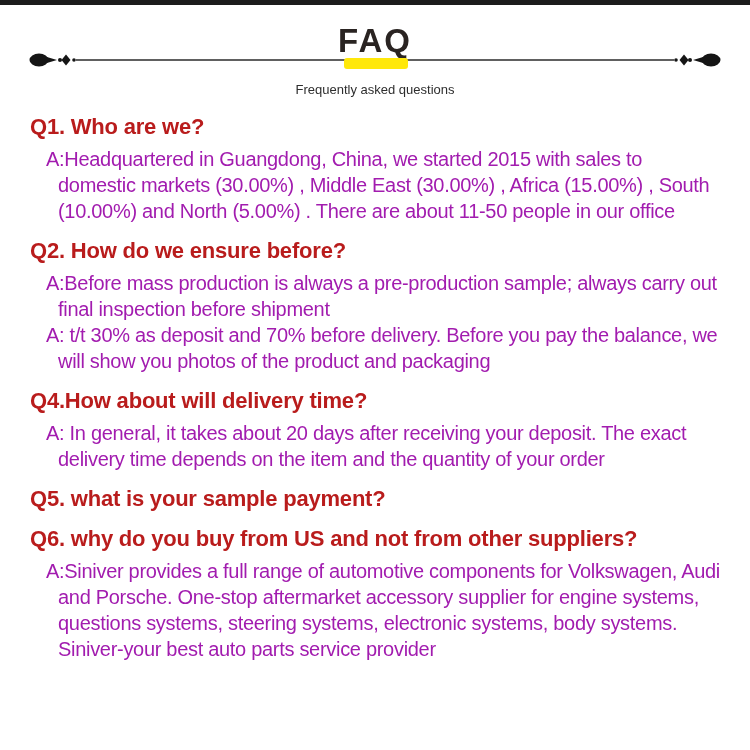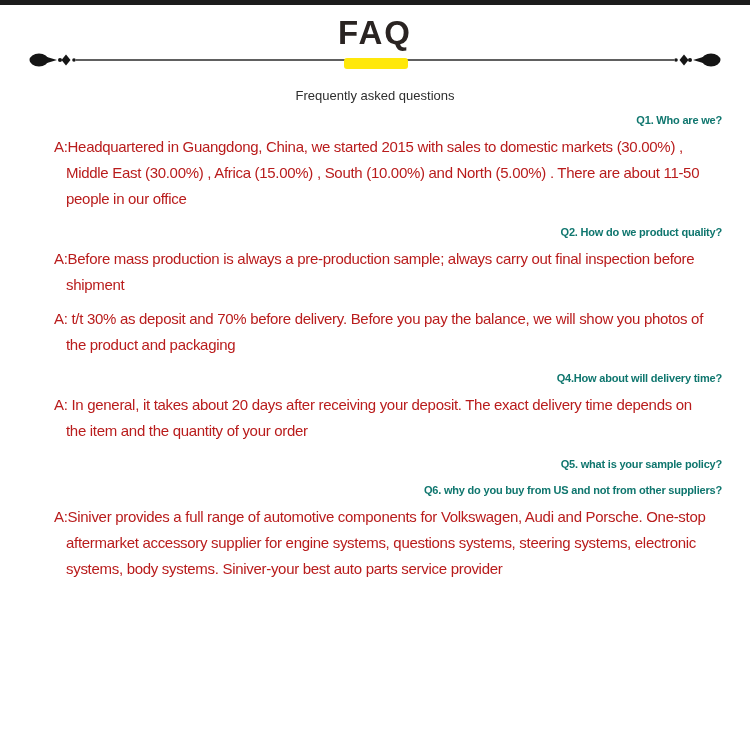--- a/index.html
+++ b/index.html
@@ -10,62 +10,61 @@
     color:#222;
     overflow:hidden;
     position:relative;
   }
   .top-bar{
     position:absolute;top:0;left:0;
     width:750px;height:5px;
   }
   header{position:relative;height:96px;}
   .page-title{
-    margin:0;
+    margin:8px;
     position:absolute;top:14px;left:0;right:0;
     text-align:center;
     font-size:33px;
     font-weight:700;
     letter-spacing:2px;
     color:#2a2422;
   }
   .divider{
     position:absolute;top:50px;left:0;
     width:750px;height:20px;
   }
   .divider svg{display:block;}
   .accent-pill{
     position:absolute;
     left:344px;top:8px;
     width:64px;height:11px;
     border-radius:3px;
   }
   .page-subtitle{
-    margin:16px;
+    margin:10px;
     position:absolute;top:72px;left:0;right:0;
     text-align:center;
     font-size:13px;
     color:#2e2e2e;
   }
   main{
     padding:4px 28px 0 30px;
   }
   .faq-question{
     margin:14px 0 6px 0;
-    font-size:11px;
+    font-size:22px;
     font-weight:700;
-    color:#0f766e;
+    color:#b91c1c;
     letter-spacing:-0.2px;
-    text-align:right;
   }
   .faq-answer{
-    margin:8px;
-    font-size:15px;
+    margin:0;
+    font-size:20px;
     line-height:26px;
-    color:#b91c1c;
+    color:#a21caf;
     letter-spacing:-0.3px;
     padding-left:28px;
     text-indent:-12px;
   }
 </style>
 </head>
 <body>
 
 <div class="top-bar" style="background-color: rgb(28, 28, 28);"></div>
 
@@ -95,30 +94,30 @@
 
   <p class="page-subtitle">Frequently asked questions</p>
 </header>
 
 <main>
   <section>
     <h2 class="faq-question">Q1. Who are we?</h2>
     <p class="faq-answer">A:Headquartered in Guangdong, China, we started 2015 with sales to domestic markets (30.00%) , Middle East (30.00%) , Africa (15.00%) , South (10.00%) and North (5.00%) . There are about 11-50 people in our office</p>
   </section>
   <section>
-    <h2 class="faq-question">Q2. How do we product quality?</h2>
+    <h2 class="faq-question">Q2. How do we ensure before?</h2>
     <p class="faq-answer">A:Before mass production is always a pre-production sample; always carry out final inspection before shipment</p>
   </section>
   <section>
     <p class="faq-answer">A: t/t 30% as deposit and 70% before delivery. Before you pay the balance, we will show you photos of the product and packaging</p>
   </section>
   <section>
     <h2 class="faq-question">Q4.How about will delivery time?</h2>
     <p class="faq-answer">A: In general, it takes about 20 days after receiving your deposit. The exact delivery time depends on the item and the quantity of your order</p>
   </section>
   <section>
-    <h2 class="faq-question">Q5. what is your sample policy?</h2>
+    <h2 class="faq-question">Q5. what is your sample payment?</h2>
   </section>
   <section>
     <h2 class="faq-question">Q6. why do you buy from US and not from other suppliers?</h2>
     <p class="faq-answer">A:Siniver provides a full range of automotive components for Volkswagen, Audi and Porsche. One-stop aftermarket accessory supplier for engine systems, questions systems, steering systems, electronic systems, body systems. Siniver-your best auto parts service provider</p>
   </section>
 </main>
 
 </body></html>

